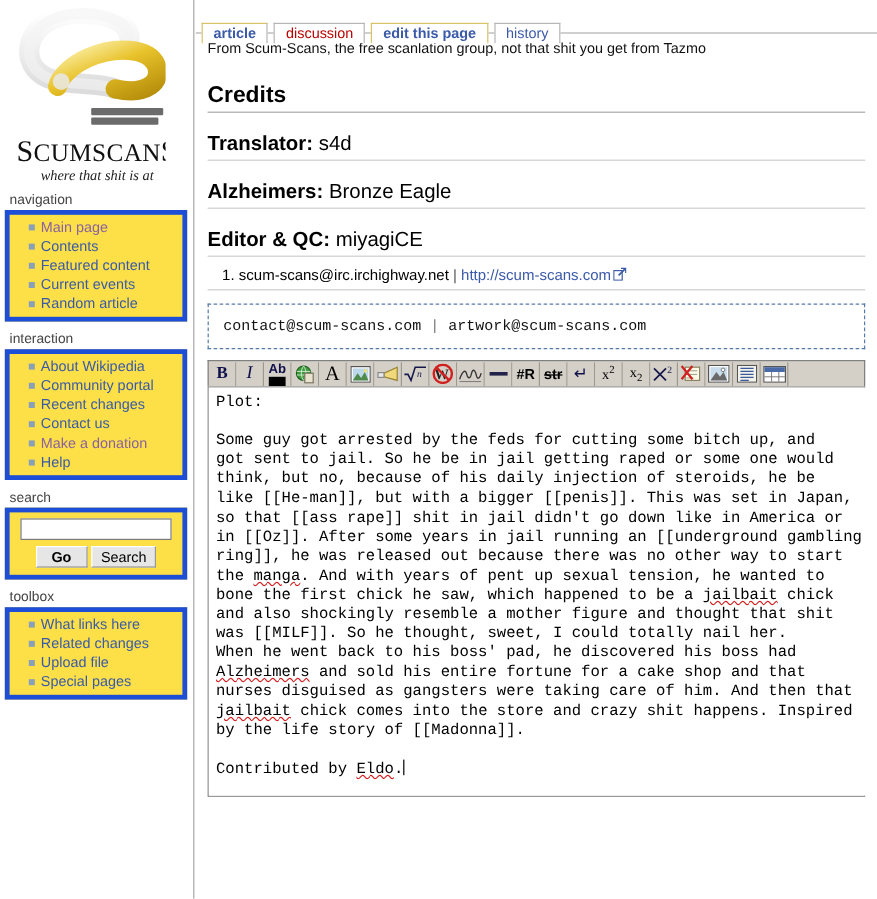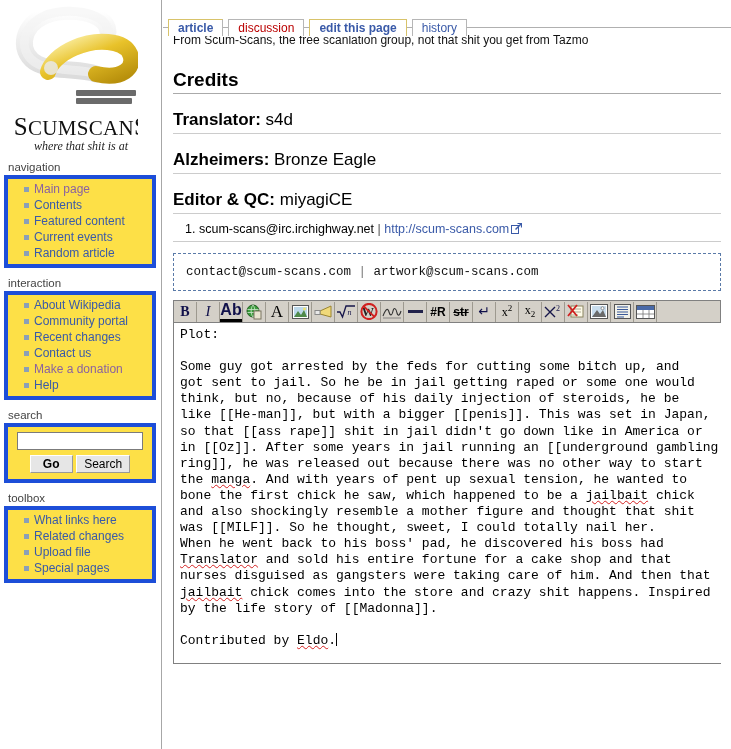--- a/index.html
+++ b/index.html
@@ -249,21 +249,21 @@
     background: #d4d0c8;
     cursor: pointer;
     font-family: "Liberation Serif", serif;
     font-size: 14px;
     color: #10104a;
     position: relative;
     flex: 0 0 auto;
   }
   .tbtn b { font-family: "Liberation Serif", serif; font-size: 14px; }
   .tbtn .ital { font-style: italic; font-family:"Liberation Serif",serif; font-size:15px; }
-  .tbtn .ab { font-size: 16px; font-weight: bold; border-bottom: 4px solid #000000; font-family:"Liberation Sans",sans-serif; }
+  .tbtn .ab { font-size: 11px; font-weight: bold; border-bottom: 8px solid #000000; font-family:"Liberation Sans",sans-serif; }
   .tbtn .bigA { font-size: 17px; font-family:"Liberation Serif",serif; color:#000; }
   .tbtn .hash { font-size: 12px; font-weight: bold; font-family:"Liberation Sans",sans-serif; color:#000; }
   .tbtn .strk { font-size: 12px; font-weight: bold; text-decoration: line-through; font-family:"Liberation Sans",sans-serif; color:#000; }
   .tbtn .sup { font-size: 12px; font-family:"Liberation Serif",serif; color:#000; }
   .tbtn .sup sup, .tbtn .sup sub { font-size: 9px; }
   .tbtn .hr-dash { display:block; width:15px; height:3px; background:#22224a; }
   .tbtn .enter { font-size: 14px; color:#10104a; }
 
   
   #editform { margin: 0; }
@@ -560,21 +560,21 @@
 think, but no, because of his daily injection of steroids, he be
 like [[He-man]], but with a bigger [[penis]]. This was set in Japan,
 so that [[ass rape]] shit in jail didn't go down like in America or
 in [[Oz]]. After some years in jail running an [[underground gambling
 ring]], he was released out because there was no other way to start
 the <span class="sq">manga</span>. And with years of pent up sexual tension, he wanted to
 bone the first chick he saw, which happened to be a <span class="sq">jailbait</span> chick
 and also shockingly resemble a mother figure and thought that shit
 was [[MILF]]. So he thought, sweet, I could totally nail her.
 When he went back to his boss' pad, he discovered his boss had
-<span class="sq">Translator</span> and sold his entire fortune for a cake shop and that
+<span class="sq">Alzheimers</span> and sold his entire fortune for a cake shop and that
 nurses disguised as gangsters were taking care of him. And then that
 <span class="sq">jailbait</span> chick comes into the store and crazy shit happens. Inspired
 by the life story of [[Madonna]].
 
 Contributed by <span class="sq">Eldo</span>.<span class="caret"></span></div>
         </div>
       </form>
 
     </div>
   </div>

